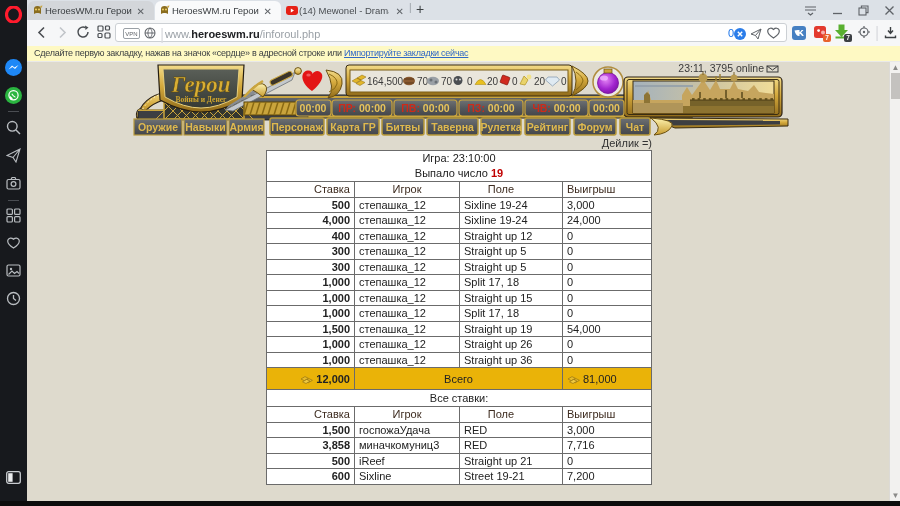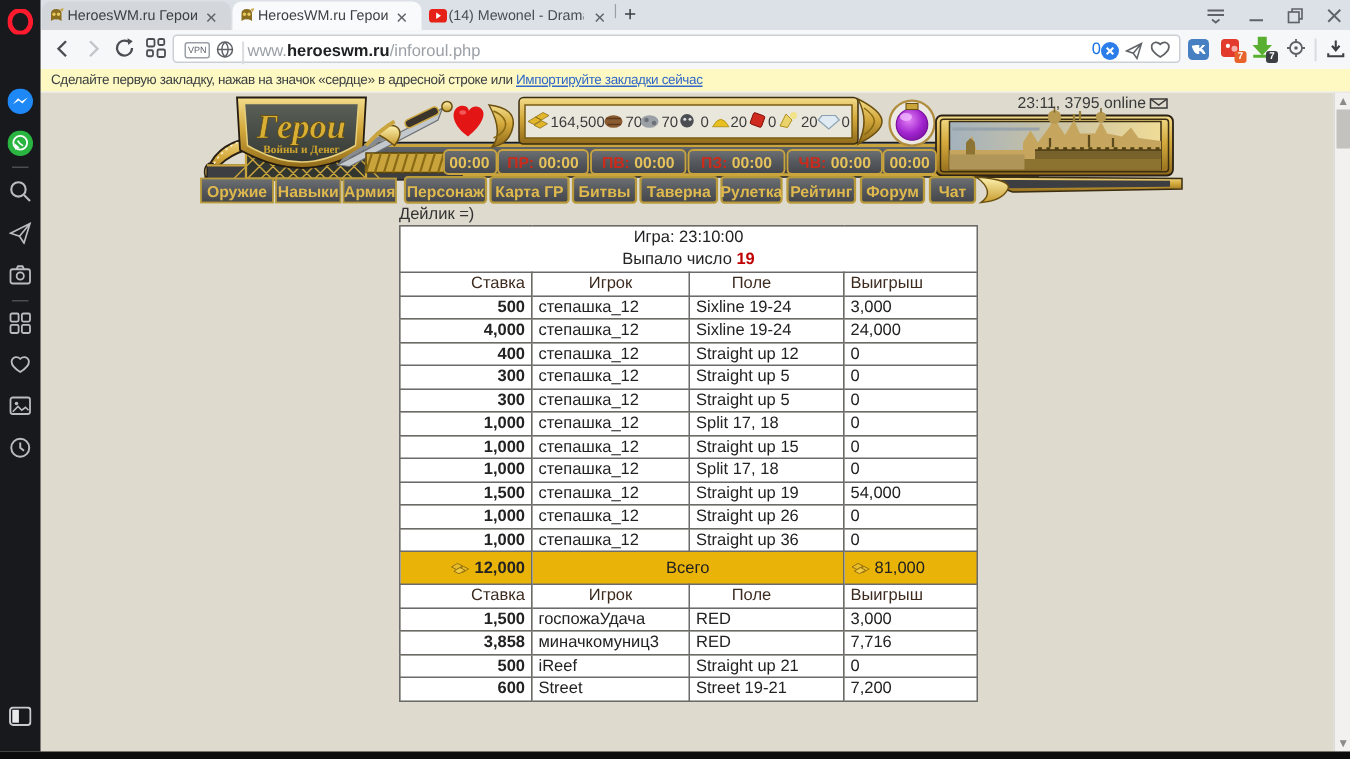--- a/index.html
+++ b/index.html
@@ -25,21 +25,21 @@
 #tblwrap{position:absolute;left:239px;top:88px;width:386px;font-size:11px;color:#222}
 table{border-collapse:collapse;table-layout:fixed;width:385px}
 td{border:1px solid #6b6b6b;height:15.5px;padding:0 4px;overflow:hidden;white-space:nowrap;line-height:12px;background:#fff}
 td.r{text-align:right;font-weight:bold}
 td.c{text-align:center}
 td.b{font-weight:normal}
 tr.hdr td{background:#ffffff;font-weight:normal;color:#3d2b1f}
 tr.vsego td{background:#eab308;height:22px}
 .red{color:#c00000}
 .goldi{display:inline-block;vertical-align:-1px;margin-right:2px}
-#dailik{position:absolute;left:239px;top:75px;width:386px;text-align:left;font-size:11px;color:#333}
+#dailik{position:absolute;left:239px;top:75px;width:386px;text-align:right;font-size:11px;color:#333}
 </style></head>
 <body>
 <div class="abs" id="tabbar">
   <div class="tab" style="left:28px;width:126px;background:#d3d6da;border-radius:6px 6px 0 0">
     <svg style="position:absolute;left:4px;top:4px" width="11" height="11" viewBox="0 0 11 11">
         <path d="M2 9 L2 4 Q2 1 5.5 1 Q9 1 9 4 L9 9 Q7 7.5 5.5 8 Q4 7.5 2 9Z" fill="#8a6d1f"></path>
         <circle cx="4" cy="4.5" r="1.1" fill="#e8c960"></circle>
         <circle cx="7" cy="4.5" r="1.1" fill="#e8c960"></circle>
         <path d="M8 1 L10.5 0.5 L9.5 3Z" fill="#c9a43c"></path>
       </svg>
@@ -478,20 +478,23 @@
                 <path d="M5 6 l4 -2.4 3.4 1.7 -4 2.4Z" fill="#e8bc2a" stroke="#8a6a10" stroke-width=".6"></path>
                 <path d="M2.6 6.8 l4 -2.4 3.4 1.7 -4 2.4Z" fill="#f0ca40" stroke="#8a6a10" stroke-width=".6"></path>
               </svg>12,000</td>
             <td colspan="2" class="c b">Всего</td>
             <td class="b"><svg class="goldi" width="14" height="9" viewBox="0 0 14 9">
                 <path d="M1 4 l4 -2.4 3.4 1.7 -4 2.4Z" fill="#e8bc2a" stroke="#8a6a10" stroke-width=".6"></path>
                 <path d="M5 6 l4 -2.4 3.4 1.7 -4 2.4Z" fill="#e8bc2a" stroke="#8a6a10" stroke-width=".6"></path>
                 <path d="M2.6 6.8 l4 -2.4 3.4 1.7 -4 2.4Z" fill="#f0ca40" stroke="#8a6a10" stroke-width=".6"></path>
               </svg>81,000</td>
           </tr>
+  <tr>
+            <td colspan="4" class="c" style="background:#fff;height:17px">Все ставки:</td>
+          </tr>
   <tr class="hdr">
             <td class="r">Ставка</td>
             <td class="c">Игрок</td>
             <td class="c" style="padding-right:24px">Поле</td>
             <td>Выигрыш</td>
           </tr>
   <tr>
             <td class="r">1,500</td>
             <td>госпожаУдача</td>
             <td>RED</td>
@@ -504,21 +507,21 @@
             <td class="b">7,716</td>
           </tr>
   <tr>
             <td class="r">500</td>
             <td>iReef</td>
             <td>Straight up 21</td>
             <td class="b">0</td>
           </tr>
   <tr>
             <td class="r">600</td>
-            <td>Street</td>
+            <td>Sixline</td>
             <td>Street 19-21</td>
             <td class="b">7,200</td>
           </tr>
   </tbody>
       </table>
   </div>
 </div>
 <div class="abs" id="scrollbar">
   <div class="sarr" style="top:0">▲</div>
   <div id="sthumb"></div>

